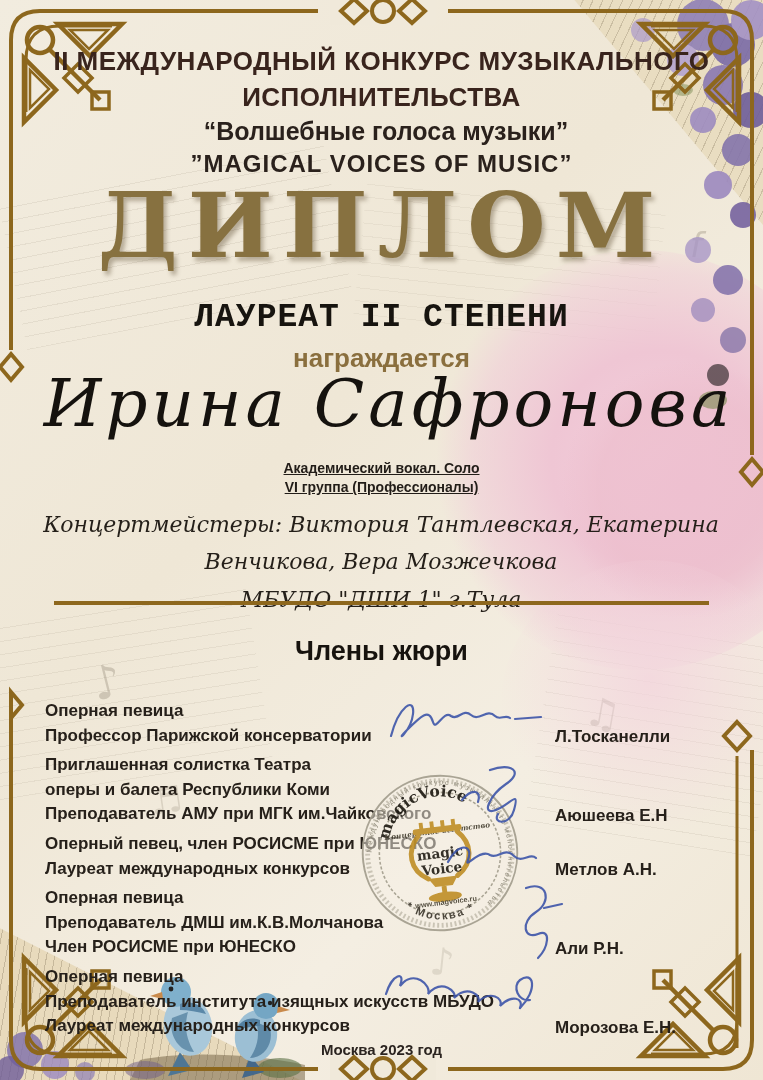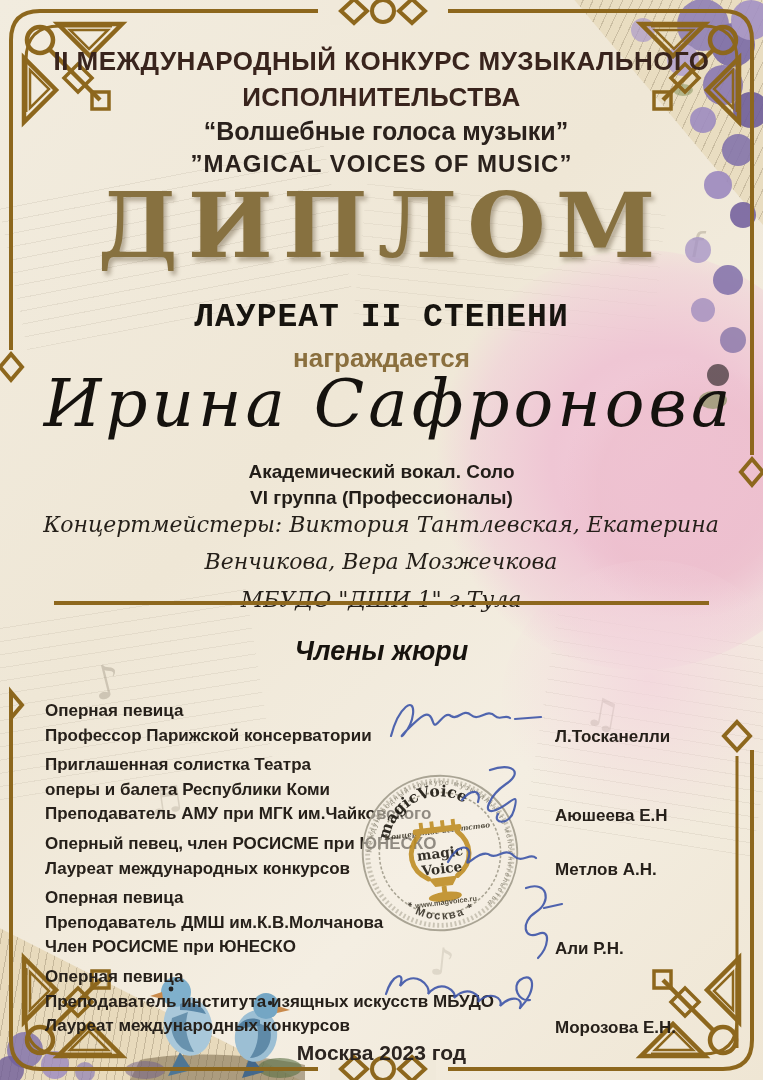--- a/index.html
+++ b/index.html
@@ -37,30 +37,30 @@
   .ctext{position:absolute;left:0;right:0;text-align:center;color:#2b211b;}
   .hdr{top:44px;font-size:26px;font-weight:bold;letter-spacing:.5px;line-height:1.38;color:#39241d;}
   .title-ru{top:117px;font-size:25px;font-weight:bold;color:#2a211c;padding-left:9px;}
   .title-en{top:150px;font-size:24px;font-weight:bold;letter-spacing:1px;color:#2a211c;}
   .diploma{top:172px;font-family:"DejaVu Serif",serif;font-weight:bold;font-size:90px;
            letter-spacing:10px;color:#877140;text-shadow:3px 4px 4px rgba(70,52,22,.35);}
   .award{top:299px;font-size:33px;font-weight:bold;letter-spacing:1px;color:#17140f;font-family:Liberation Mono, monospace;}
   .awarded{top:343px;font-size:26px;font-weight:bold;color:#8a6f3e;}
   .recipient{top:365px;font-family:"DejaVu Serif",serif;font-style:italic;font-size:66px;
              letter-spacing:4px;color:#15120e;padding-left:15px;}
-  .category{top:459px;font-size:19px;font-weight:bold;line-height:1.35;color:#221d18;}
+  .category{top:459px;font-size:14px;font-weight:bold;line-height:1.35;color:#221d18;text-decoration:underline;}
   .accomp{top:506px;font-family:"DejaVu Serif",serif;font-style:italic;font-size:22px;
           line-height:1.7;color:#241f19;width:690px;left:36px;right:auto;}
   .divider{position:absolute;left:54px;top:601px;width:655px;height:4px;background:#8d671d;}
-  .jury-heading{top:636px;font-size:27px;font-weight:bold;color:#17130e;font-style:italic;}
+  .jury-heading{top:636px;font-size:27px;font-weight:bold;color:#17130e;}
   .jury-list{position:absolute;left:45px;top:699px;width:675px;}
   .jury-row{display:flex;align-items:flex-end;margin-bottom:5px;}
   .jury-roles{flex:1;font-size:17px;font-weight:bold;line-height:24.6px;color:#26201a;text-align:left;}
   .jury-name{width:165px;font-size:17px;font-weight:bold;color:#26201a;text-align:left;padding-bottom:1px;}
-  .footer{top:1041px;font-size:21px;font-weight:bold;color:#2b2420;}
+  .footer{top:1041px;font-size:15px;font-weight:bold;color:#2b2420;}
 
   .sig{position:absolute;pointer-events:none;}
   .stamp{position:absolute;left:352px;top:765px;width:176px;height:176px;transform:rotate(-7deg);opacity:.93;}
   .birds{position:absolute;left:110px;top:940px;width:200px;height:140px;}
   .flowers-tr{position:absolute;right:0;top:0;width:180px;height:420px;}
   .flowers-bl{position:absolute;left:0;bottom:0;width:140px;height:90px;}
 </style>
 </head>
 <body>
 

